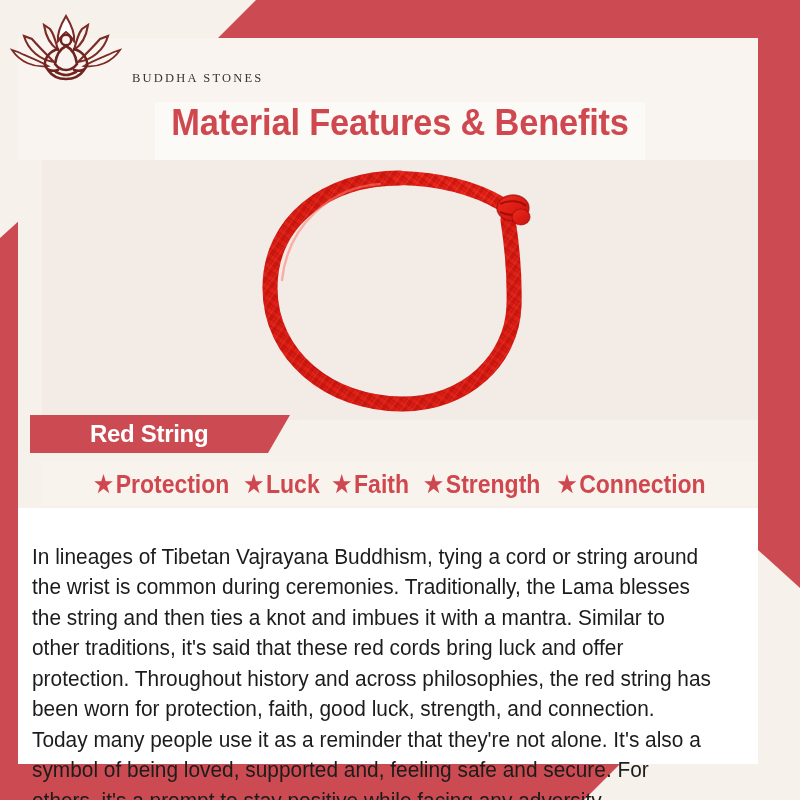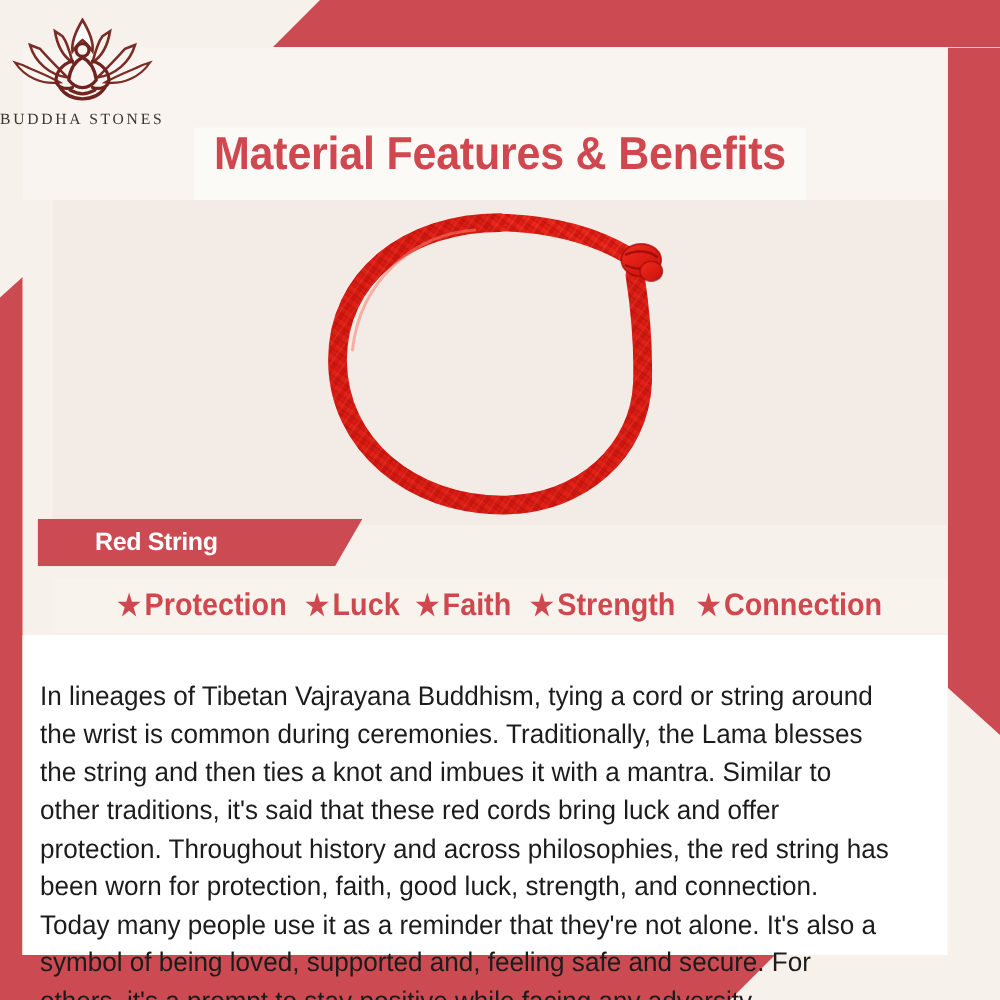--- a/index.html
+++ b/index.html
@@ -37,21 +37,21 @@
     background:#f7f1ec;
   }
   .panel-top{
     position:absolute;left:18px;top:38px;right:42px;height:122px;
     background:#f9f4ef;
   }
 
   
   .logo-wrap{
     position:absolute;left:0;right:0;top:10px;
-    display:flex;flex-direction:column;align-items:flex-start;
+    display:flex;flex-direction:row;align-items:flex-end;
   }
   .logo-mark{width:132px;height:76px;display:block;}
   .logo-word{
     margin-top:2px;
     font-family:"Liberation Serif", serif;
     font-size:12.5px;letter-spacing:2.2px;color:#3a3330;font-weight:400;
   }
 
   
   .headline-band{
@@ -73,21 +73,21 @@
   .hero svg{position:absolute;left:50%;top:50%;transform:translate(-50%,-50%);}
 
   
   .ribbon{
     position:absolute;left:30px;top:415px;width:260px;height:38px;
     background:#cc4b52;
     clip-path:polygon(0 0, 100% 0, calc(100% - 22px) 100%, 0 100%);
     display:flex;align-items:center;
   }
   .ribbon-label{
-    margin-left:46px;color:#ffffff;font-weight:bold;font-size:20px;
+    margin-left:60px;color:#ffffff;font-weight:bold;font-size:24px;
     font-family:"Liberation Sans", sans-serif;letter-spacing:-0.3px;
   }
 
   
   .benefits{
     position:absolute;left:42px;top:462px;right:42px;height:44px;
     display:flex;align-items:center;justify-content:center;
     background:#f9f3ee;
   }
   .benefit{

